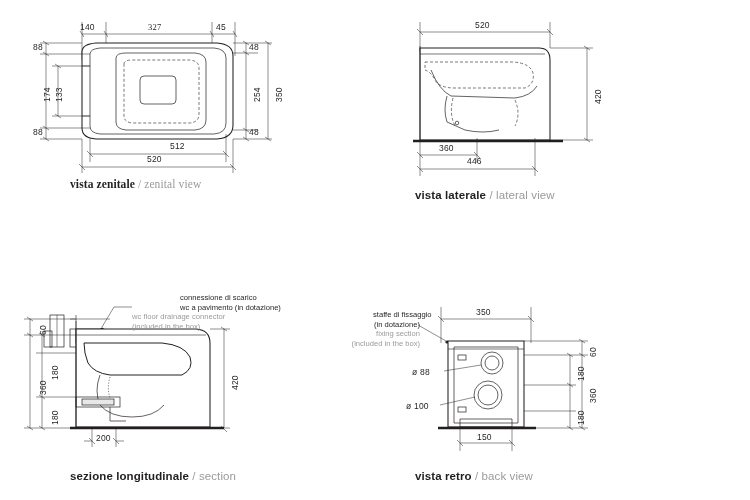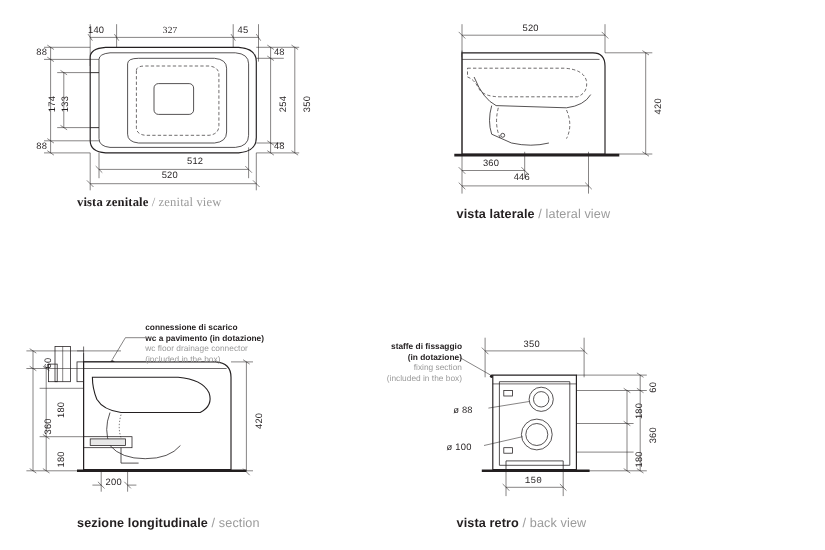--- a/index.html
+++ b/index.html
@@ -11,21 +11,21 @@
     position:relative;
     overflow:hidden;
   }
   .panel{position:absolute;}
   .cap{font-size:11.5px;letter-spacing:0.1px;white-space:nowrap;}
   .cap .it{font-weight:bold;color:#231f20;}
   .cap .en{color:#9b9b9b;font-weight:normal;}
   .dim{font-size:8.5px;color:#231f20;white-space:nowrap;letter-spacing:0.2px;}
   .dim.vert{transform:rotate(-90deg);transform-origin:left top;}
   .note{font-size:7.6px;line-height:1.28;white-space:nowrap;}
-  .note .b{font-weight:bold;color:#231f20;}
+  .note .b{font-weight:normal;color:#231f20;margin-left:48px;}
   .note .g{color:#9b9b9b;}
   svg{display:block;overflow:visible;}
   .ln{stroke:#231f20;fill:none;}
   .thin{stroke-width:0.6;}
   .ext{stroke:#231f20;stroke-width:0.5;}
   .dash{stroke:#231f20;stroke-width:0.6;stroke-dasharray:3 2;fill:none;}
   .dot{stroke:#231f20;stroke-width:0.6;stroke-dasharray:1.2 1.6;fill:none;}
   .obj{stroke:#231f20;stroke-width:1.05;fill:#ffffff;}
   .objthin{stroke:#231f20;stroke-width:0.7;fill:none;}
   .fillgray{fill:#e8e8e8;stroke:#231f20;stroke-width:0.7;}
@@ -328,18 +328,18 @@
     <div class="g">(included in the box)</div>
   </div>
 
   <div class="dim" style="position:absolute;left:156px;top:22px;">350</div>
   <div class="dim" style="position:absolute;left:92px;top:82px;">ø 88</div>
   <div class="dim" style="position:absolute;left:86px;top:116px;">ø 100</div>
   <div class="dim vert" style="position:absolute;left:268px;top:72px;">60</div>
   <div class="dim vert" style="position:absolute;left:256px;top:96px;">180</div>
   <div class="dim vert" style="position:absolute;left:268px;top:118px;">360</div>
   <div class="dim vert" style="position:absolute;left:256px;top:140px;">180</div>
-  <div class="dim" style="position:absolute;left:157px;top:147px;font-family:Liberation Mono, monospace;">150</div>
+  <div class="dim" style="position:absolute;left:157px;top:147px;">150</div>
 </div>
 
 <div class="cap" style="left:415px;top:470px;position:absolute;">
   <span class="it">vista retro</span><span class="en"> / </span><span class="en">back view</span>
 </div>
 
 </body></html>

